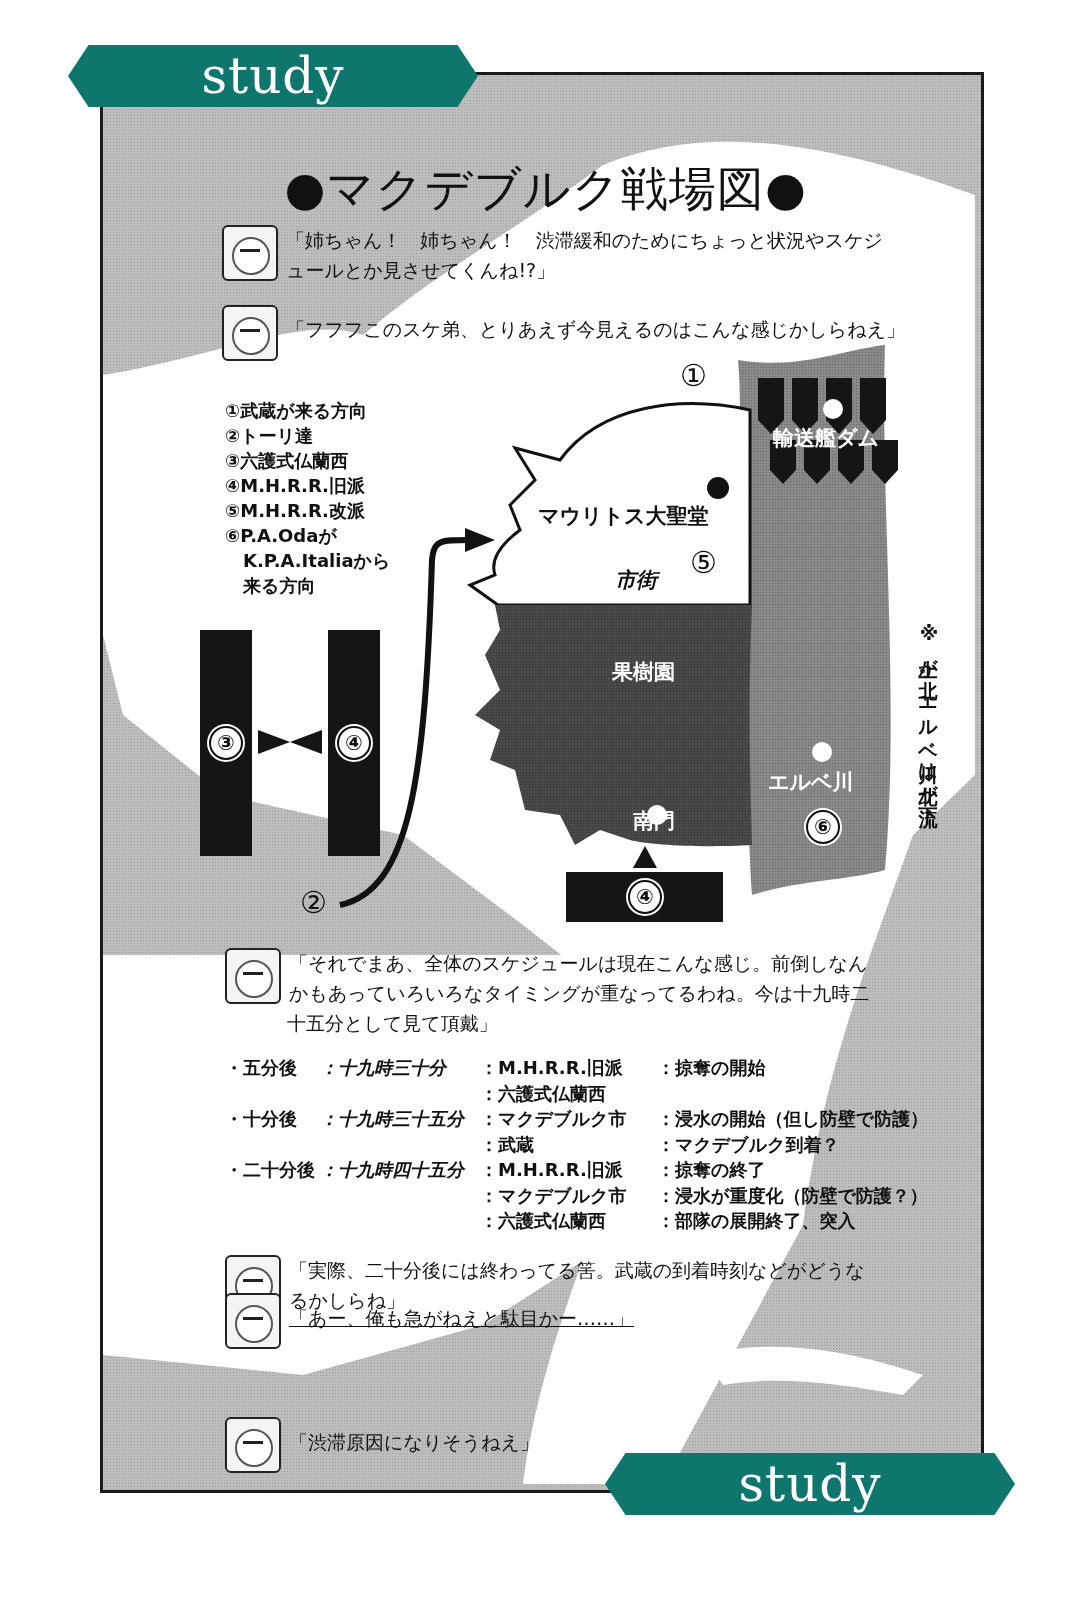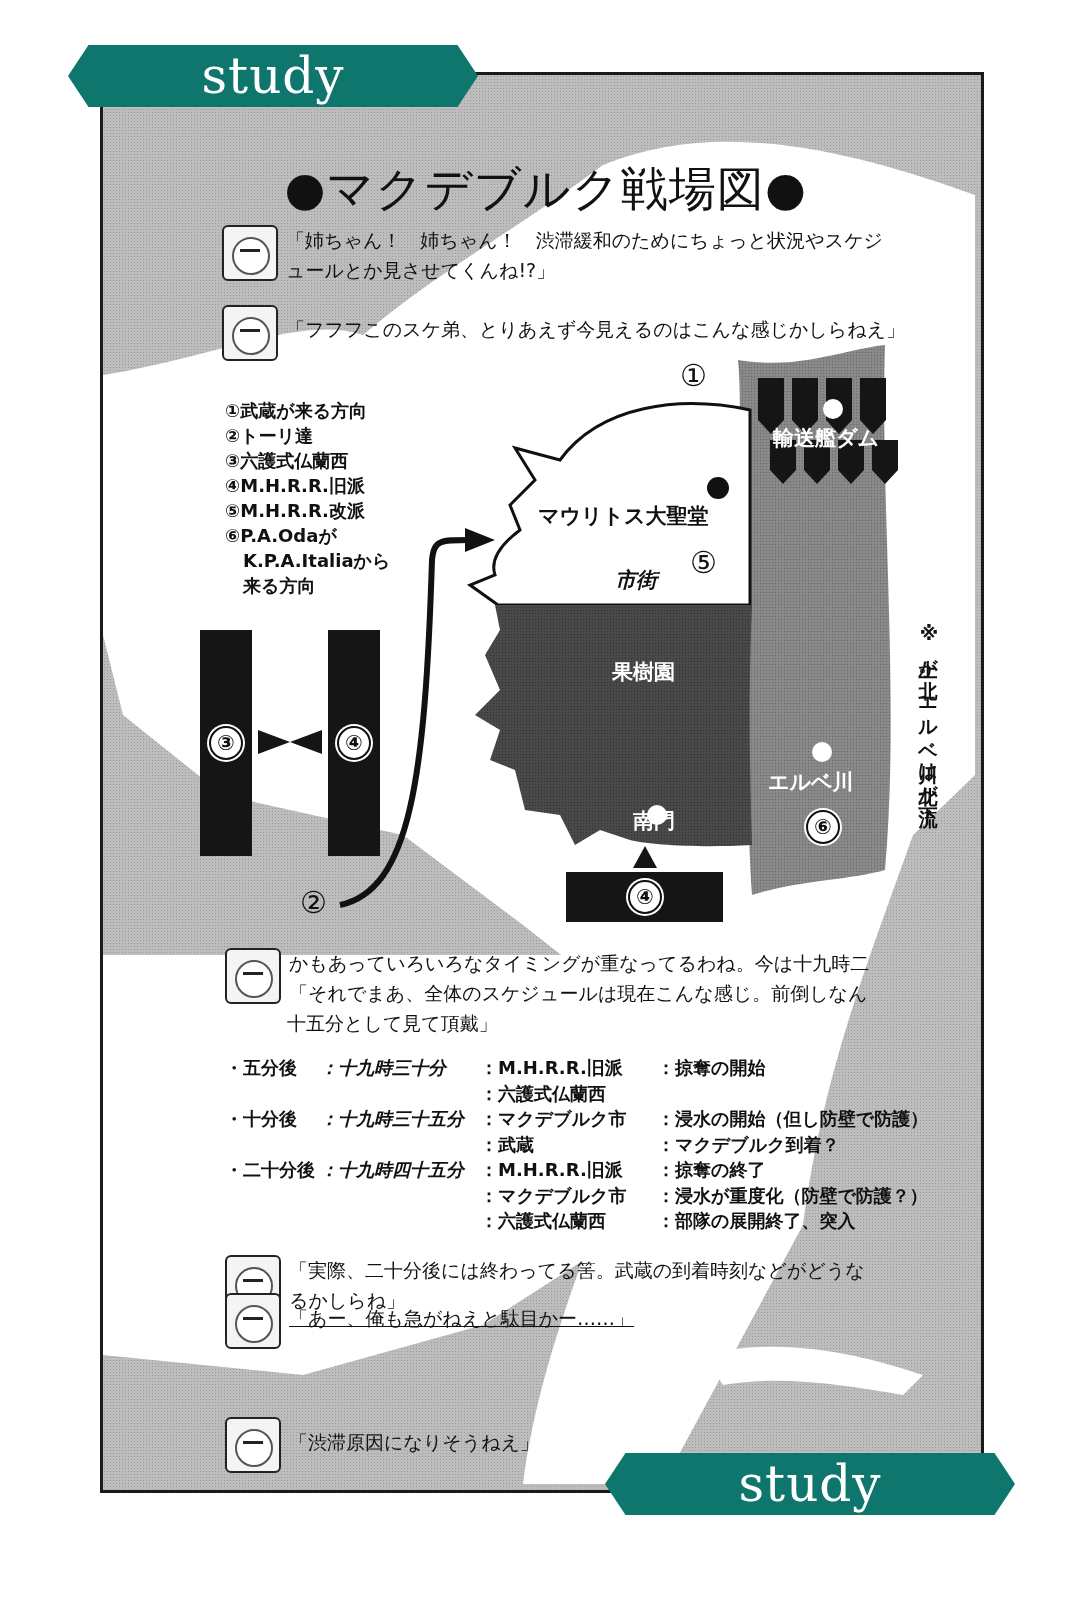--- a/index.html
+++ b/index.html
@@ -139,22 +139,22 @@
 <div class="abs num" style="left:209px;top:726px;">③</div>
 <div class="abs num" style="left:337px;top:726px;">④</div>
 <div class="abs num" style="left:628px;top:880px;">④</div>
 <div class="abs num" style="left:806px;top:810px;">⑥</div>
 
 <div class="abs vnote">※上が北。エルベ川は北が下流</div>
 
 <div class="abs dlg" style="left:225px;top:948px;">
   <div class="avatar"></div>
   <div class="dlg-text">
+    <div>「それでまあ、全体のスケジュールは現在こんな感じ。前倒しなん</div>
     <div>かもあっていろいろなタイミングが重なってるわね。今は十九時二</div>
-    <div>「それでまあ、全体のスケジュールは現在こんな感じ。前倒しなん</div>
   </div>
 </div>
 <div class="abs dlg-text" style="left:287px;top:1008px;">十五分として見て頂戴」</div>
 
 <div class="abs sched">
   <div class="sched-row">
     <span class="c1">・五分後</span>
     <span class="c2">：十九時三十分</span>
     <span class="c3">：M.H.R.R.旧派</span>
     <span>：掠奪の開始</span>

